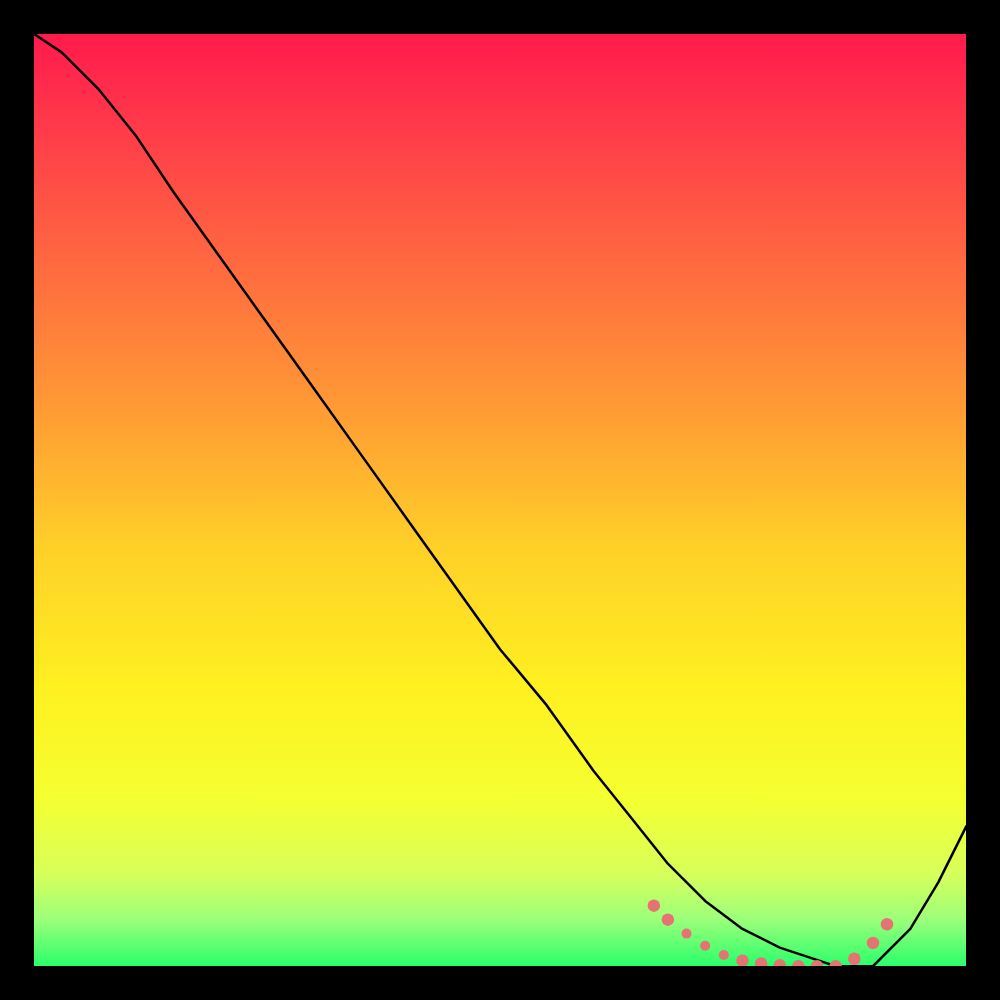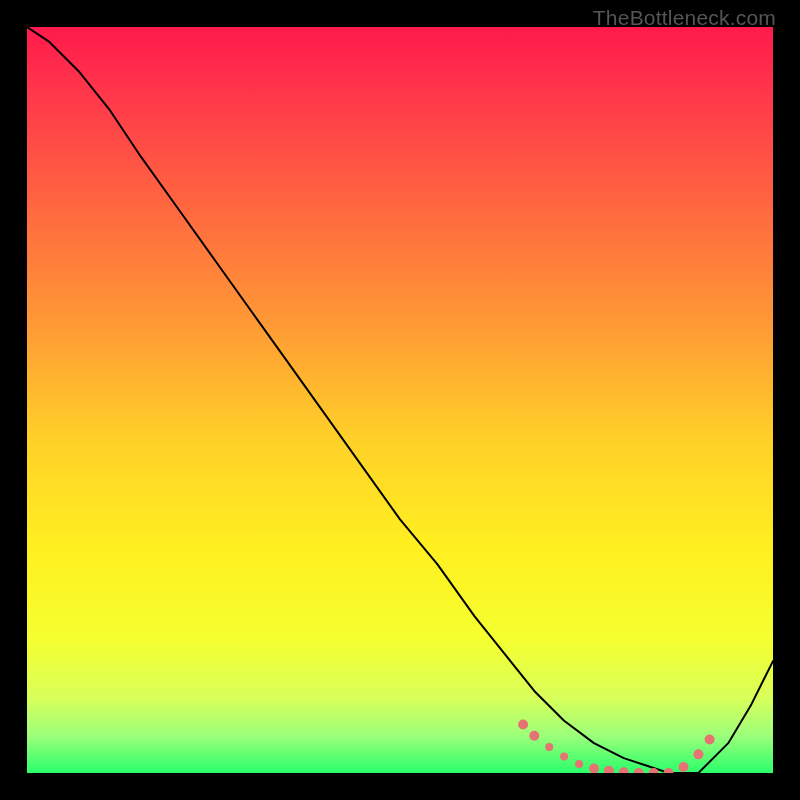--- a/index.html
+++ b/index.html
@@ -75,14 +75,13 @@
           <circle cx="596.80" cy="745.25" r="5" fill="#e57373"></circle>
           <circle cx="611.72" cy="746.00" r="5" fill="#e57373"></circle>
           <circle cx="626.64" cy="746.00" r="5" fill="#e57373"></circle>
           <circle cx="641.56" cy="746.00" r="5" fill="#e57373"></circle>
           <circle cx="656.48" cy="740.03" r="5" fill="#e57373"></circle>
           <circle cx="671.40" cy="727.35" r="5" fill="#e57373"></circle>
           <circle cx="682.59" cy="712.43" r="5" fill="#e57373"></circle>
         </g>
     </svg>
   </div>
-  <div class="watermark">TheBottleneck.com</div>
 </div>
 
 </body></html>

